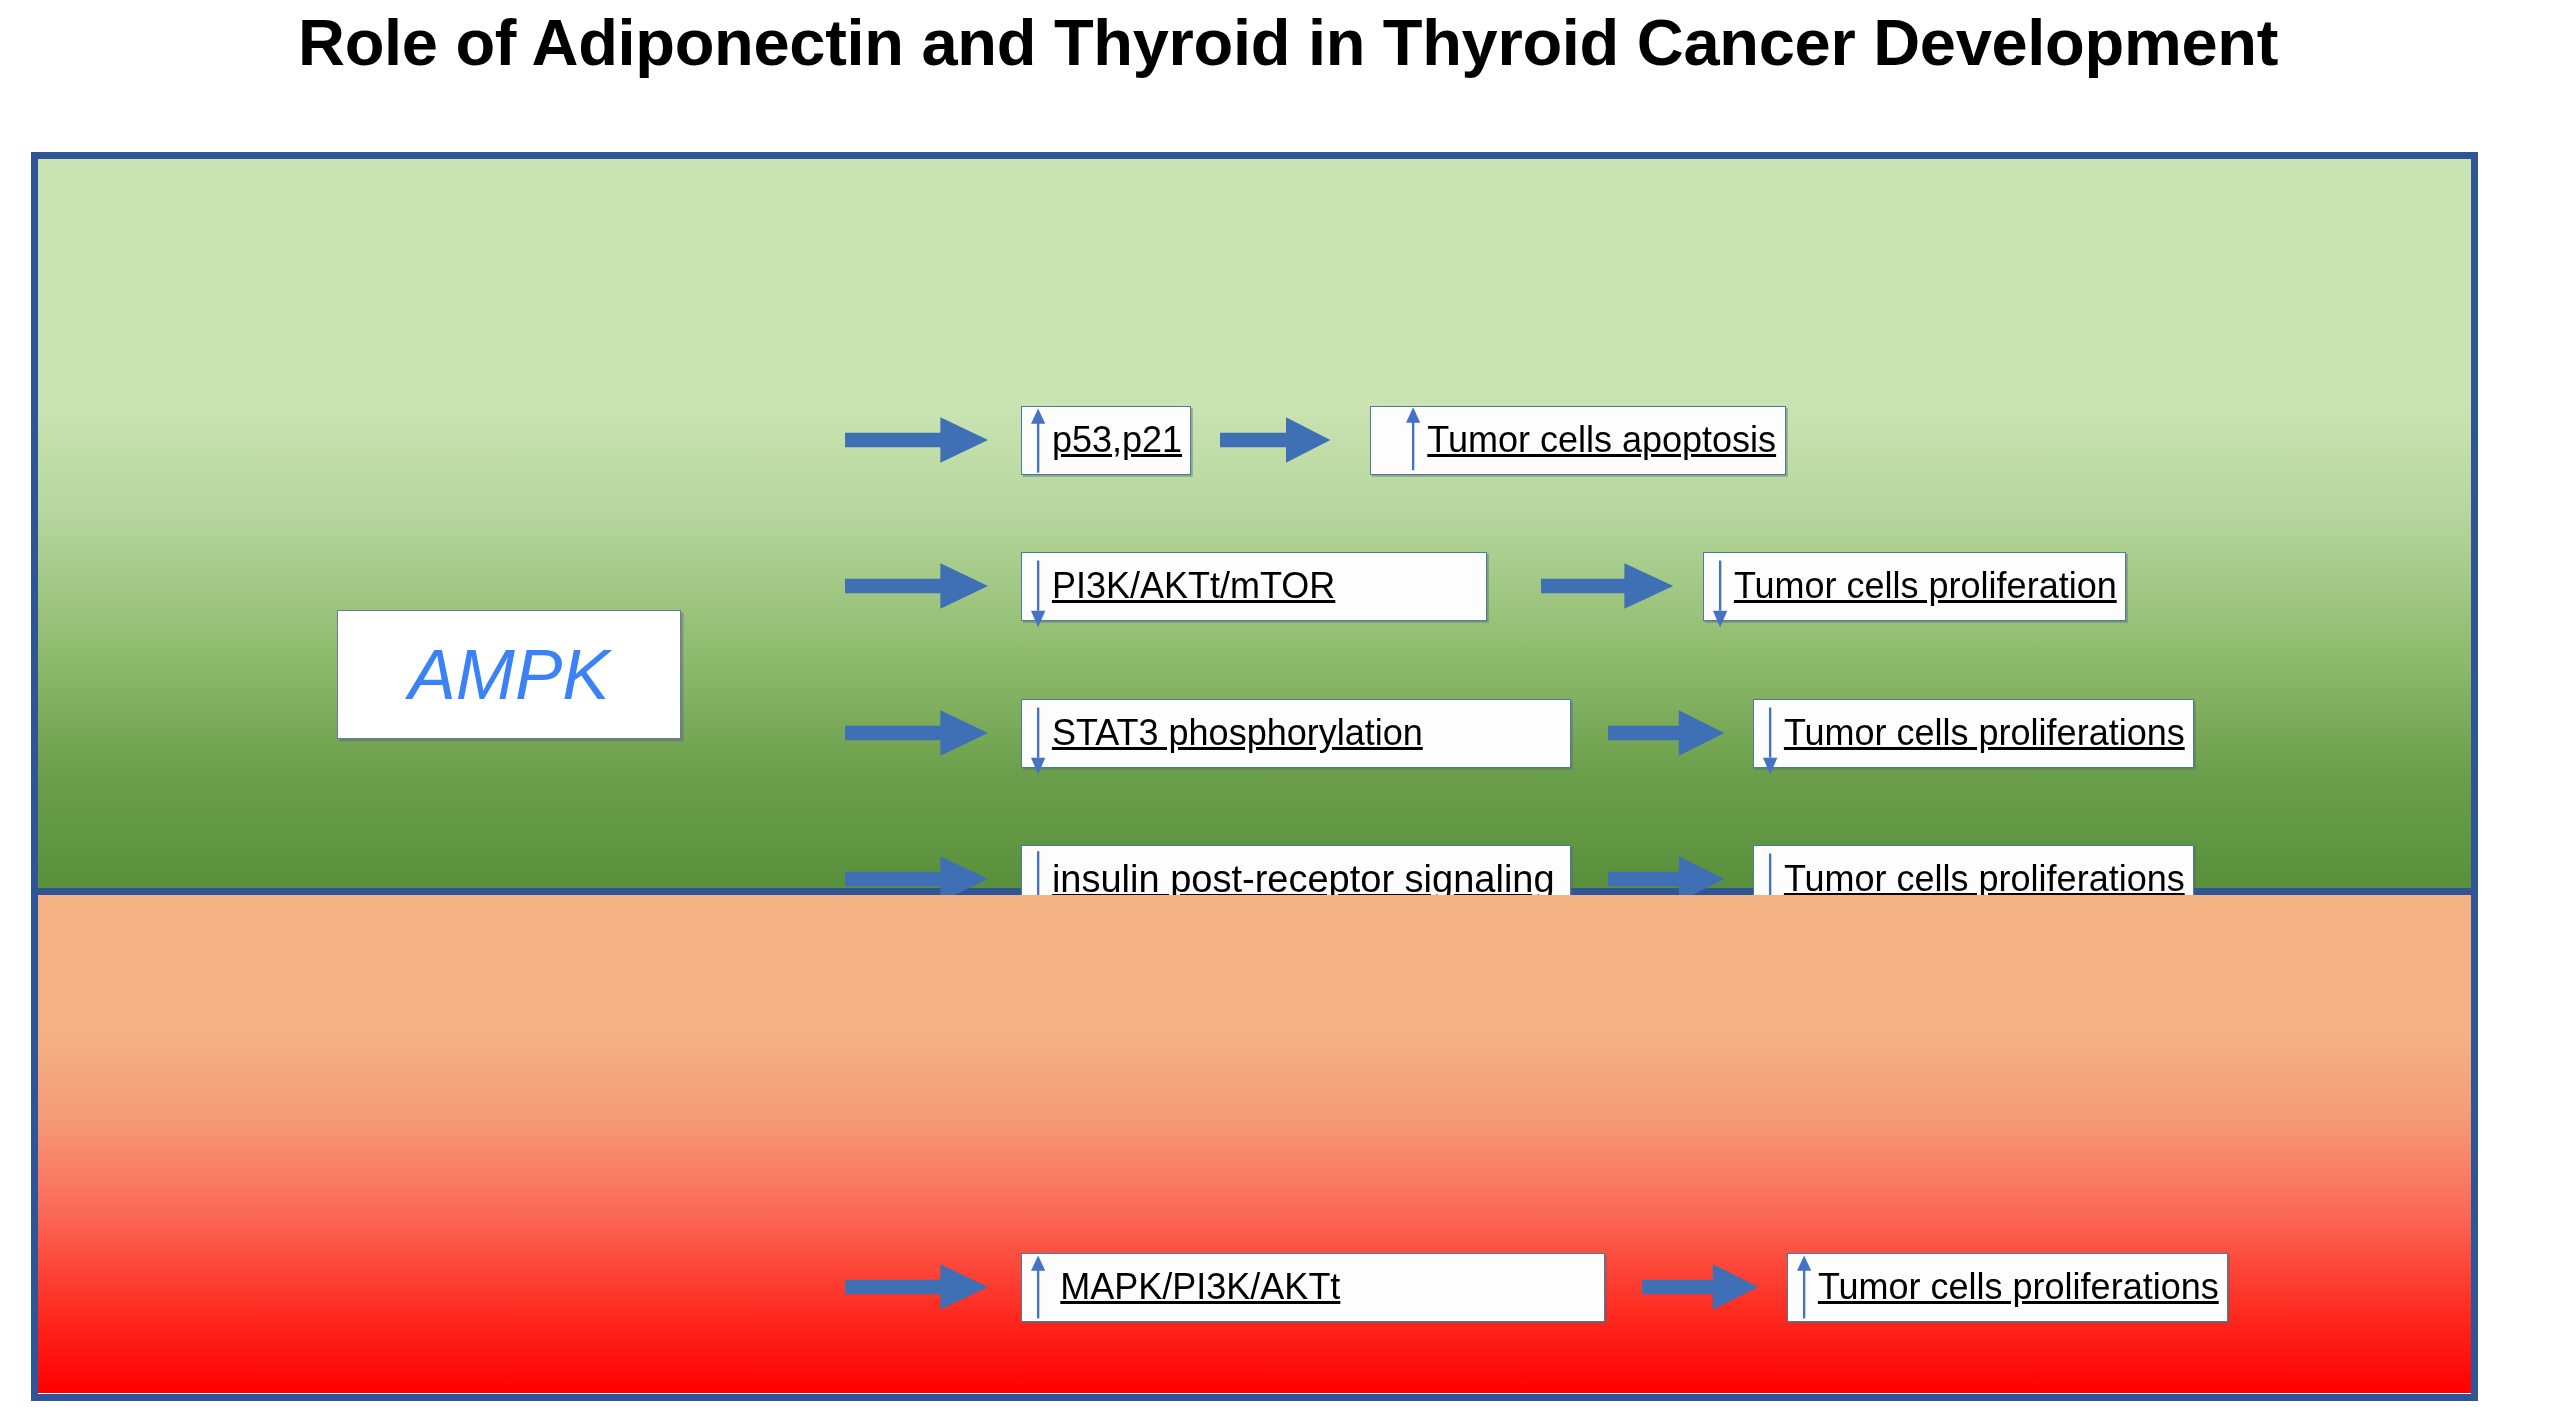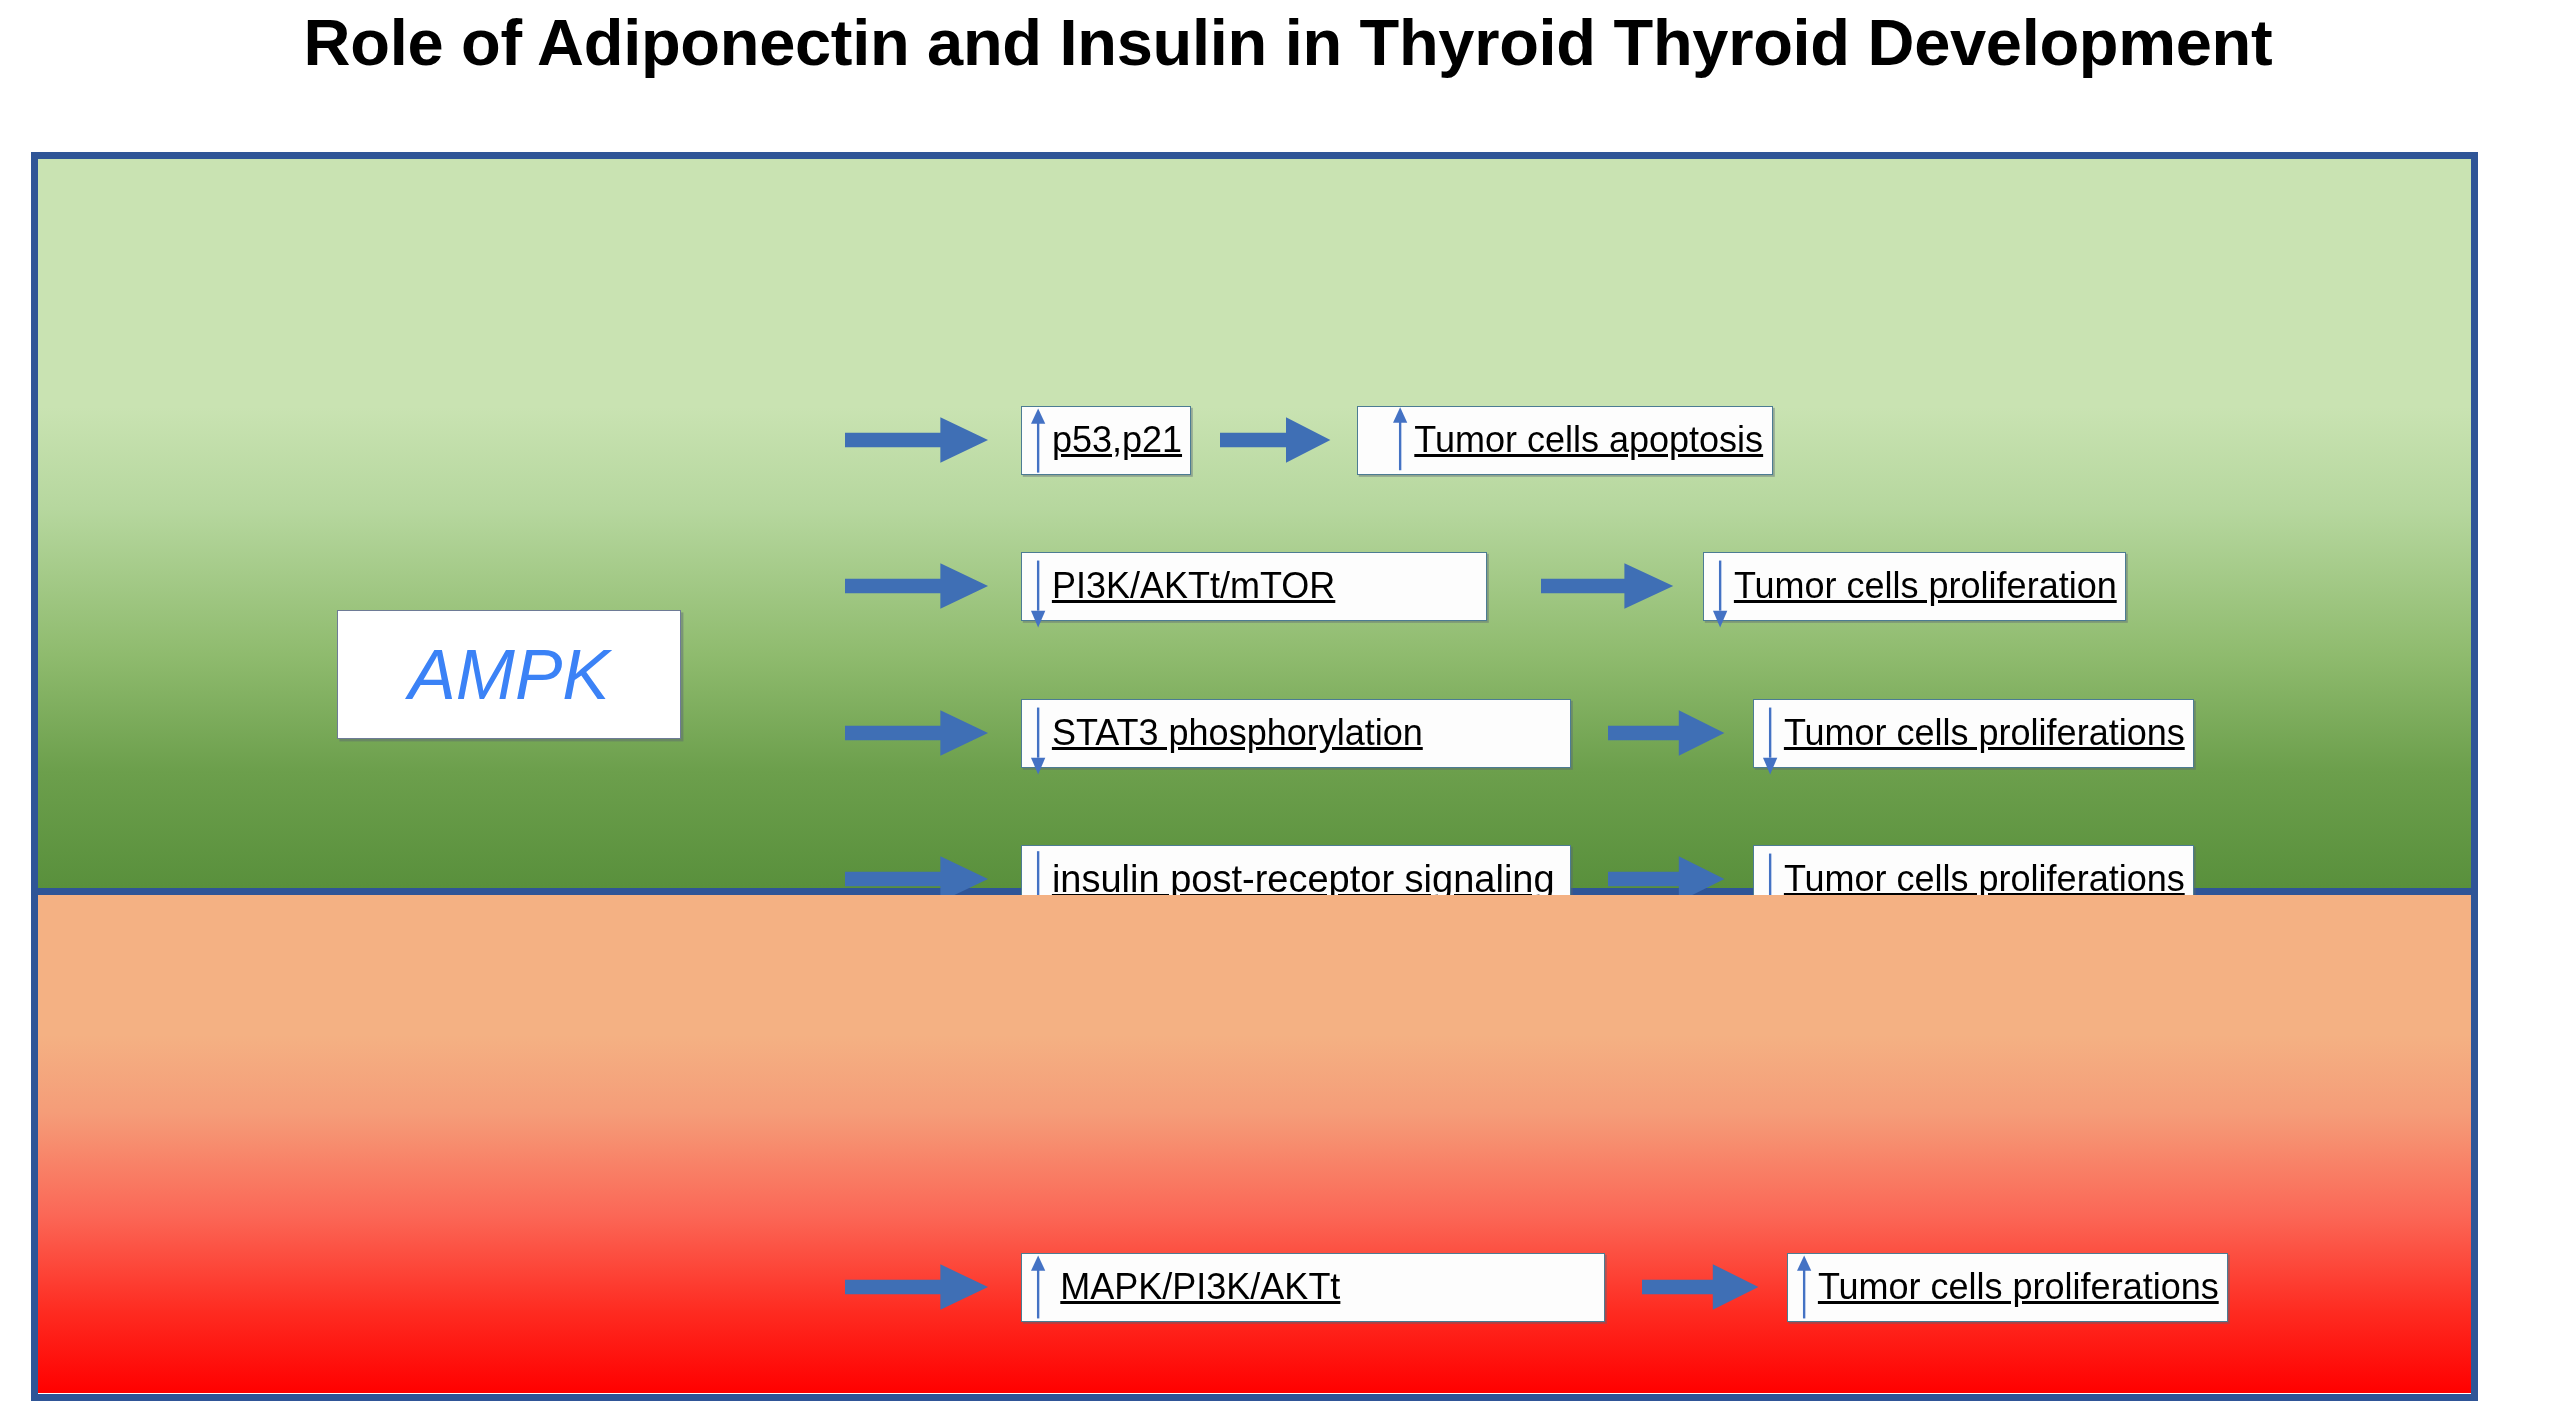--- a/index.html
+++ b/index.html
@@ -132,21 +132,21 @@
   
   #row-1 { left: 807px; top: 245px;  }
   #row-2 { left: 807px; top: 391px;  }
   #row-3 { left: 807px; top: 538px;  }
   #row-4 { left: 807px; top: 684px; }
   #row-5 { left: 807px; top: 1093px; }
 </style>
 </head>
 <body>
 
-<div id="page-title">Role of Adiponectin and Insulin in Thyroid Thyroid Development</div>
+<div id="page-title">Role of Adiponectin and Thyroid in Thyroid Cancer Development</div>
 
 <div id="figure-frame">
 
   <div class="panel" id="panel-ampk">
 
     <div class="source-box" id="box-ampk">
       <span class="label">AMPK</span>
     </div>
 
     <div class="row" id="row-1">
@@ -158,21 +158,21 @@
           <svg width="20.3" height="69" viewBox="0 0 34 116">
             <line x1="17" y1="112" x2="17" y2="22" stroke="#4472C4" stroke-width="4"></line>
             <path d="M17 4 L29 30 L5 30 Z" fill="#4472C4"></path>
           </svg>
         </span>
         <span class="label">p53,p21</span>
       </div>
       <svg class="flow-arrow" style="margin-left:29px;" width="114" height="72" viewBox="0 0 190 120">
         <path d="M0 48 L110 48 L110 22 L184 60 L110 98 L110 72 L0 72 Z" fill="#3F6FB5"></path>
       </svg>
-      <div class="node" style="margin-left:23px;padding-left:32px;">
+      <div class="node" style="margin-left:36px;padding-left:32px;">
         <span class="reg">
           <svg width="20.3" height="69" viewBox="0 0 34 116">
             <line x1="17" y1="108" x2="17" y2="20" stroke="#4472C4" stroke-width="4"></line>
             <path d="M17 2 L29 28 L5 28 Z" fill="#4472C4"></path>
           </svg>
         </span>
         <span class="label">Tumor cells apoptosis</span>
       </div>
     </div>
 

